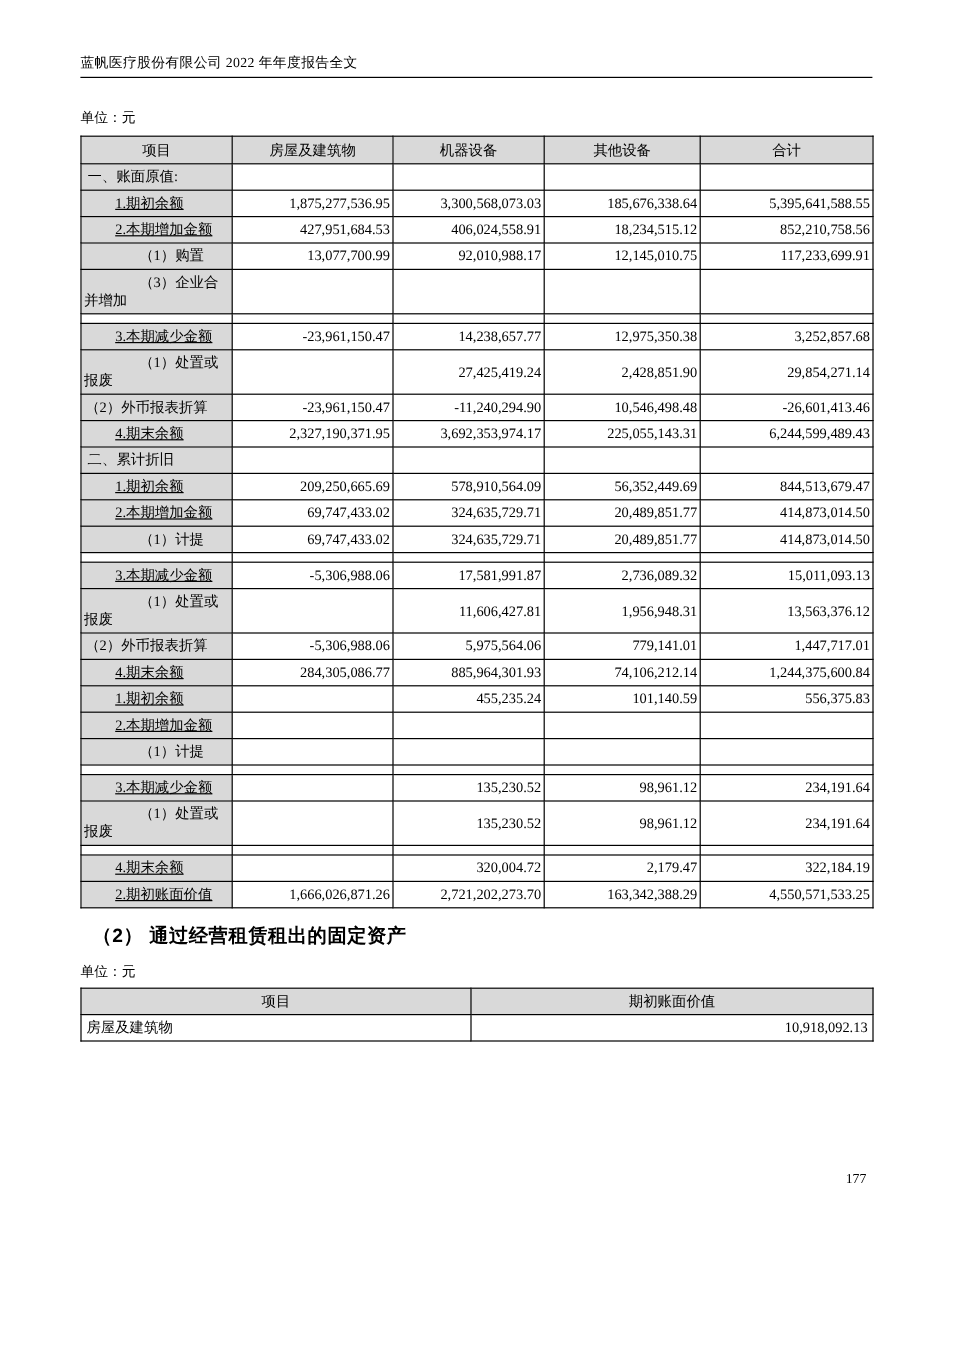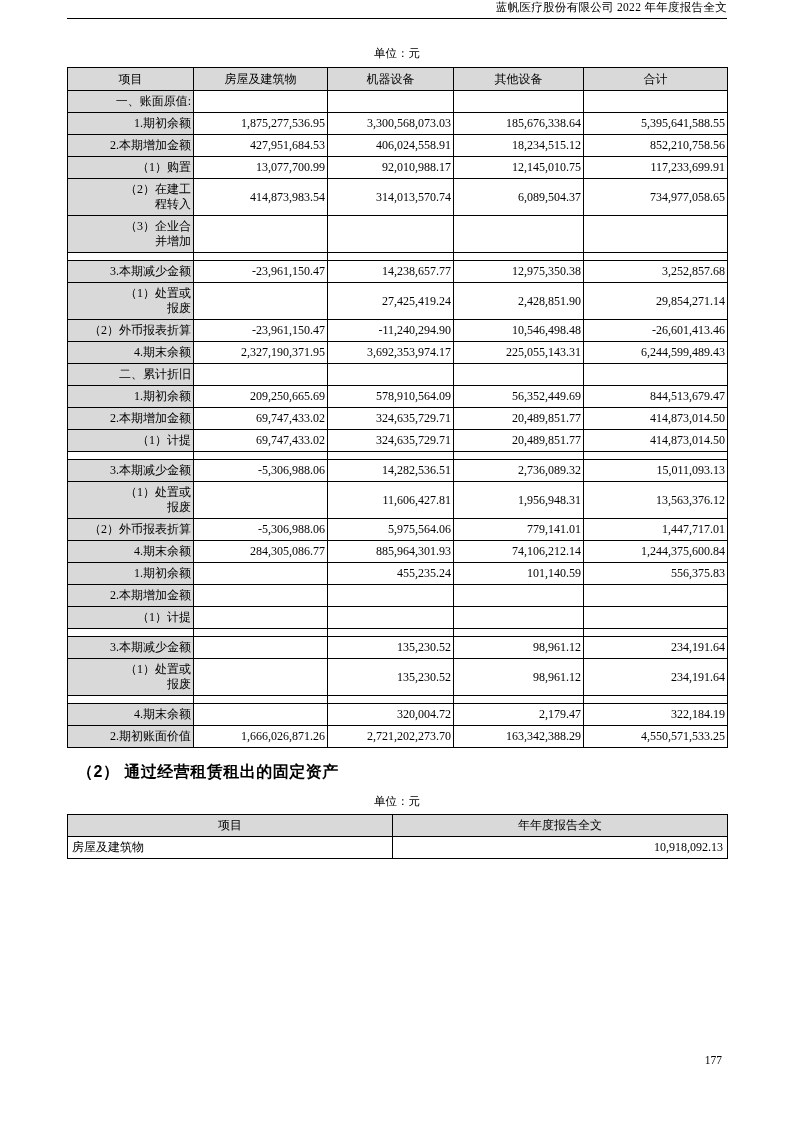--- a/index.html
+++ b/index.html
@@ -8,29 +8,29 @@
     width:794px; height:1123px;
     background:#ffffff;
     font-family:"Liberation Serif","DejaVu Serif",serif;
     color:#000;
     overflow:hidden;
     box-sizing:border-box;
   }
   .content { margin:0 67px; width:660px; }
 
   .doc-header {
-    text-align:right;
+    padding-top:46px;
     font-size:11.5px;
     line-height:14px;
     letter-spacing:0.3px;
   }
   .header-rule { border-bottom:1.3px solid #000; margin-top:4px; }
 
   .unit-label {
-    text-align:center;
+    text-align:left;
     font-size:11.5px;
     line-height:13px;
   }
   .unit-label.first  { margin-top:28px; margin-bottom:7px; }
   .unit-label.second { margin-top:15px; margin-bottom:6px; }
 
   table.fin {
     width:660px;
     border-collapse:collapse;
     table-layout:fixed;
@@ -42,23 +42,23 @@
     line-height:15px;
     vertical-align:middle;
     overflow:hidden;
     font-weight:normal;
   }
   table.fin th {
     background:#d9d9d9;
     text-align:center;
     height:16px;
   }
-  td.lbl { background:#d9d9d9; text-align:right; word-break:break-all; }
+  td.lbl { background:#d9d9d9; text-align:left; word-break:break-all; }
   td.lbl.cat   { text-indent:3px; }
-  td.lbl.num   { text-indent:26px; }
+  td.lbl.num   { text-indent:26px;text-decoration:underline; }
   td.lbl.paren { text-indent:46px; }
   td.lbl.flat  { text-indent:1px; }
   td.val { text-align:right; padding-right:4px; background:#fff; }
   tr.spacer td { height:7px; padding:0; background:#fff; }
 
   .section-heading {
     margin:16px 0 0 10px;
     font-family:"Liberation Sans","DejaVu Sans",sans-serif;
     font-weight:bold;
     font-size:16px;
@@ -77,21 +77,21 @@
     padding:3px 4px;
     line-height:15px;
     font-weight:normal;
   }
   table.lease th { background:#d9d9d9; text-align:center; height:15px; }
   table.lease td.l { text-align:left; background:#fff; }
   table.lease td.r { text-align:right; background:#fff; }
 
   .page-number {
     position:absolute;
-    right:72px; top:1054px;
+    right:72px; top:977px;
     font-size:11.5px;
   }
 </style>
 </head>
 <body>
 
 <div class="page">
   <div class="content">
 
     <div class="doc-header">蓝帆医疗股份有限公司 2022 年年度报告全文</div>
@@ -139,27 +139,20 @@
             <td class="val">852,210,758.56</td>
           </tr>
           <tr>
             <td class="lbl paren">（1）购置</td>
             <td class="val">13,077,700.99</td>
             <td class="val">92,010,988.17</td>
             <td class="val">12,145,010.75</td>
             <td class="val">117,233,699.91</td>
           </tr>
           <tr>
-            <td class="lbl paren">（2）在建工程转入</td>
-            <td class="val">414,873,983.54</td>
-            <td class="val">314,013,570.74</td>
-            <td class="val">6,089,504.37</td>
-            <td class="val">734,977,058.65</td>
-          </tr>
-          <tr>
             <td class="lbl paren">（3）企业合并增加</td>
             <td class="val"></td>
             <td class="val"></td>
             <td class="val"></td>
             <td class="val"></td>
           </tr>
           <tr class="spacer">
             <td></td>
             <td></td>
             <td></td>
@@ -225,21 +218,21 @@
           <tr class="spacer">
             <td></td>
             <td></td>
             <td></td>
             <td></td>
             <td></td>
           </tr>
           <tr>
             <td class="lbl num">3.本期减少金额</td>
             <td class="val">-5,306,988.06</td>
-            <td class="val">14,282,536.51</td>
+            <td class="val">17,581,991.87</td>
             <td class="val">2,736,089.32</td>
             <td class="val">15,011,093.13</td>
           </tr>
           <tr>
             <td class="lbl paren">（1）处置或报废</td>
             <td class="val"></td>
             <td class="val">11,606,427.81</td>
             <td class="val">1,956,948.31</td>
             <td class="val">13,563,376.12</td>
           </tr>
@@ -328,21 +321,21 @@
     <div class="unit-label second">单位：元</div>
 
     <table class="lease" id="table2">
       <colgroup>
         <col style="width:325px">
           <col style="width:335px">
       </colgroup>
       <thead>
           <tr>
             <th>项目</th>
-            <th>年年度报告全文</th>
+            <th>期初账面价值</th>
           </tr>
         </thead>
       <tbody>
           <tr>
             <td class="l">房屋及建筑物</td>
             <td class="r">10,918,092.13</td>
           </tr>
         </tbody>
     </table>
 

